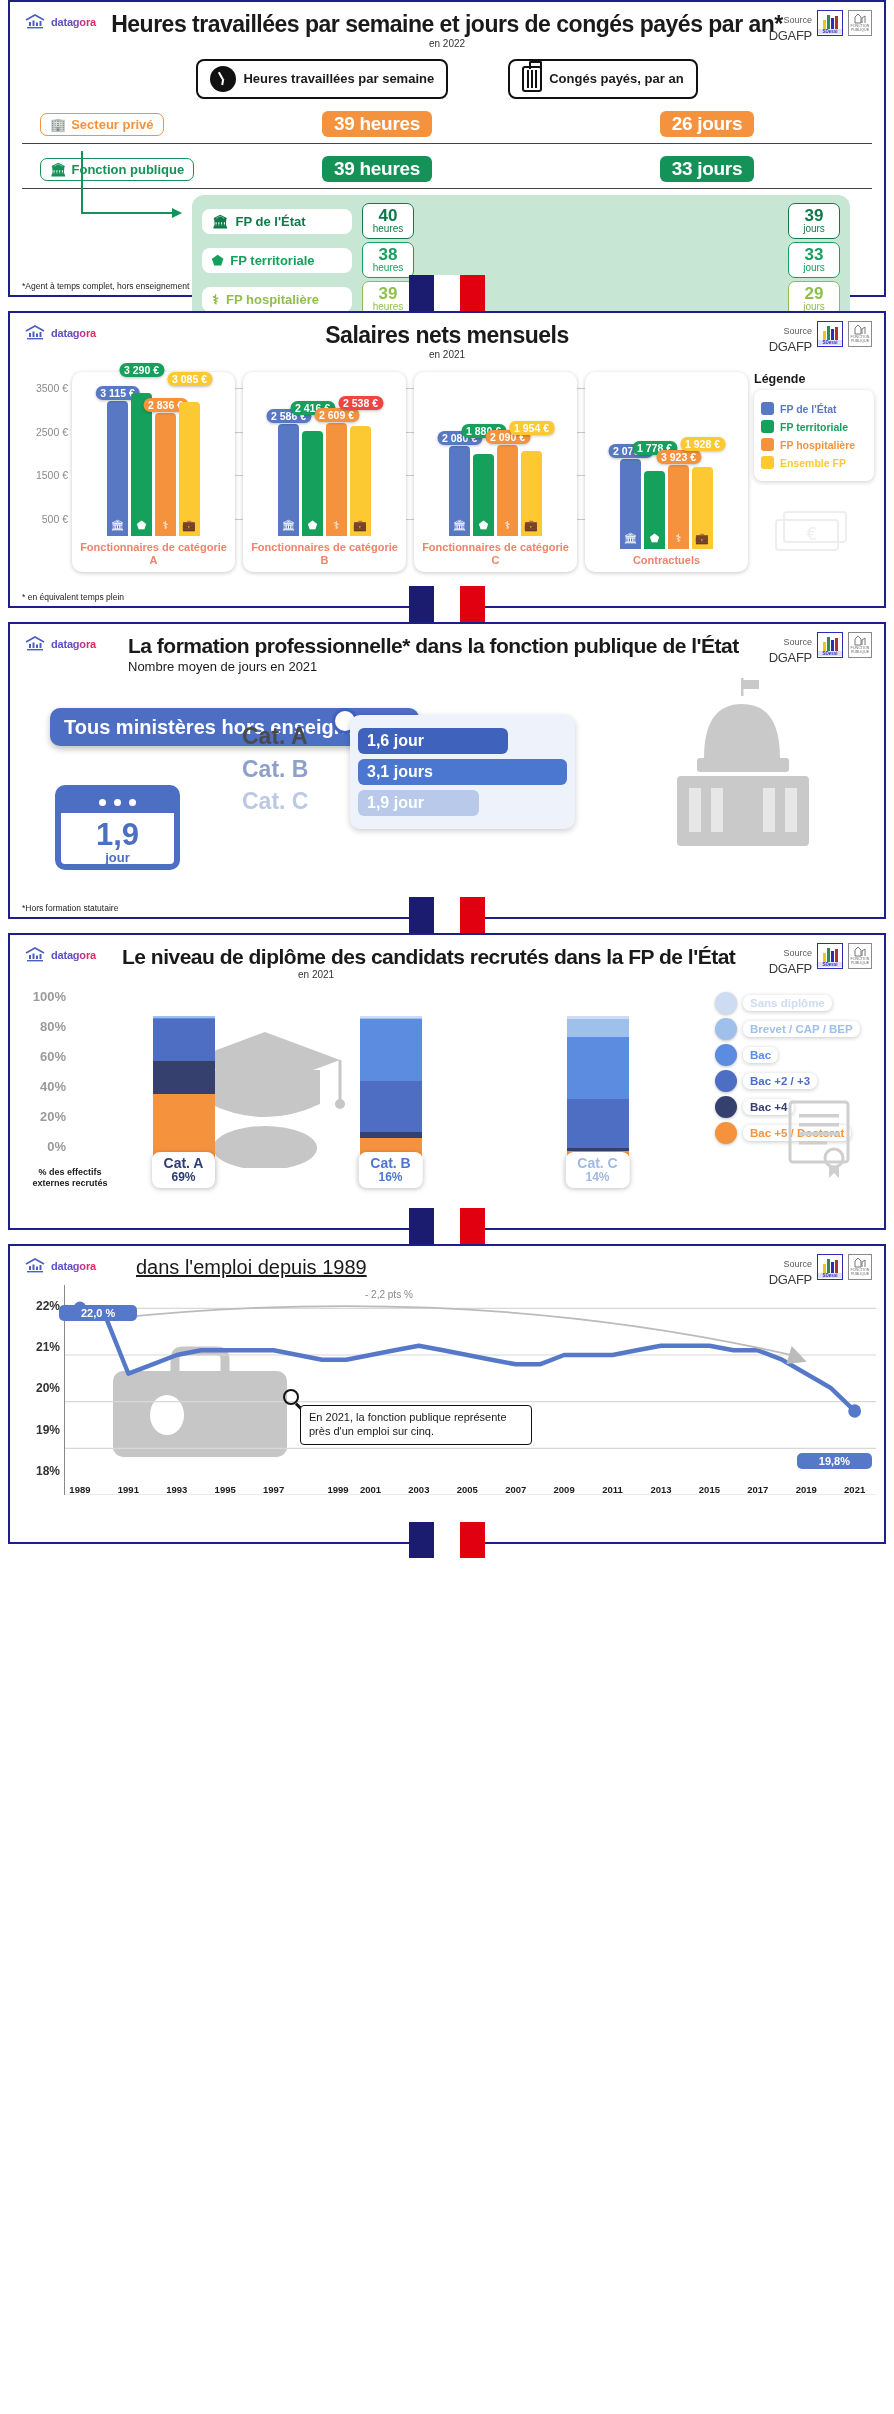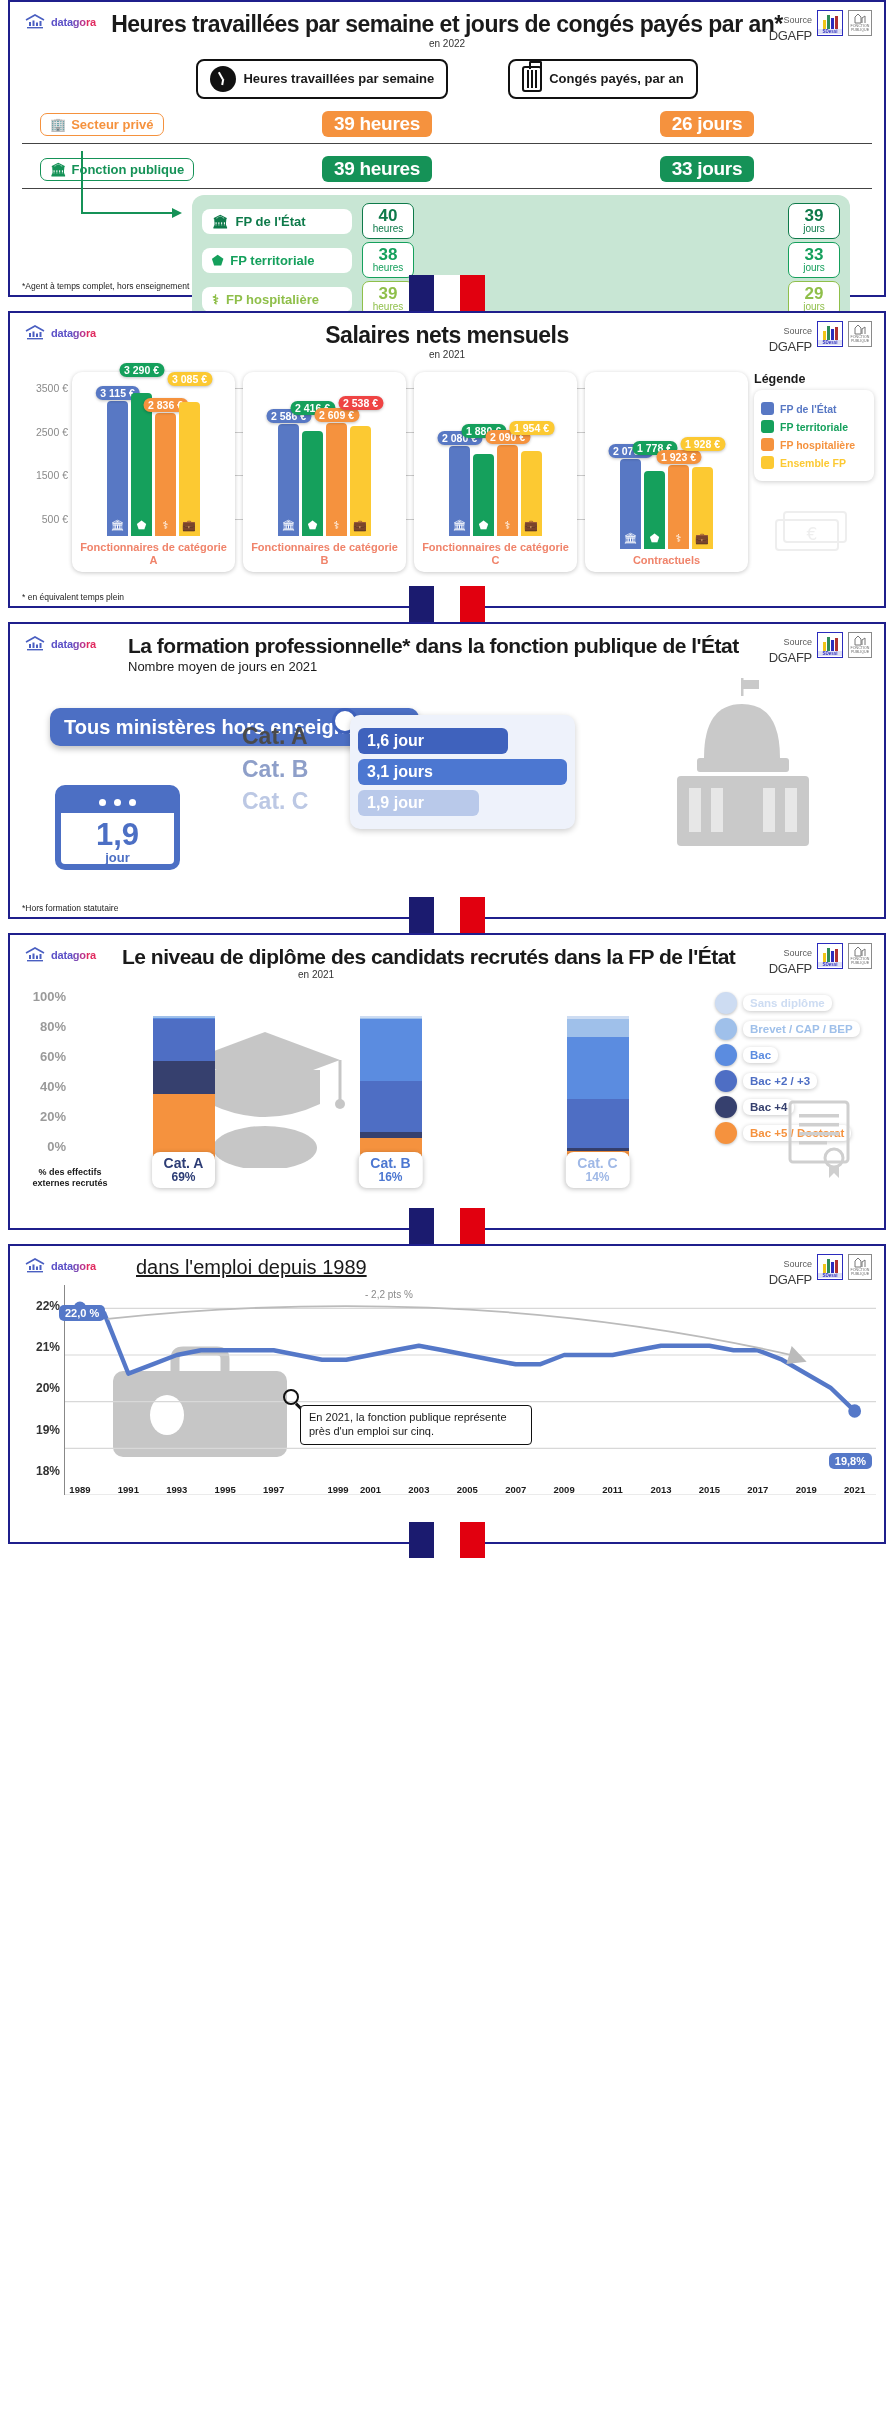--- a/index.html
+++ b/index.html
@@ -145,21 +145,21 @@
   .p5-body { position:relative; height:210px; margin:4px 8px 0 6px; display:flex;}
   .y-axis5 { width:48px; position:relative;}
   .y-axis5 span { position:absolute; right:4px; font-size:12px; font-weight:bold; color:#333; transform:translateY(-50%);}
   .plot5 { flex:1; position:relative; border-left:1.5px solid #888; }
   .case-deco { position:absolute; left:40px; top:60px; width:190px; height:120px;}
   .x-labels { position:absolute; left:0; right:0; bottom:-2px; height:22px;}
   .x-labels span { position:absolute; font-size:9.5px; font-weight:bold; transform:translateX(-50%) rotate(0deg); bottom:2px;}
   .note-bubble { position:absolute; left:235px; top:120px; background:#fff; border:1.5px solid #111; border-radius:4px; padding:5px 8px; font-size:11px; line-height:1.25; width:232px;}
   .note-lens { position:absolute; left:218px; top:104px; width:16px;height:16px;border:2.5px solid #111;border-radius:50%;}
   .note-lens:after{content:"";position:absolute;right:-6px;bottom:-4px;width:8px;height:2.5px;background:#111;transform:rotate(45deg);}
-  .pt-label { position:absolute; background:#5578c8; color:#fff; font-size:11px; font-weight:bold; border-radius:5px; padding:2px 6px;}
+  .pt-label { position:absolute; background:#5578c8; color:#fff; font-size:11px; font-weight:bold; border-radius:5px; padding:2px 22px;}
   .arc-label { position:absolute; font-size:10px; color:#8a8a8a; }
 </style>
 </head>
 <body>
 
 <div class="panel p1">
   <div class="p-head">
     <div class="logo">
       <span class="logo-mark">
         <svg width="22" height="16" viewBox="0 0 22 16">
@@ -420,21 +420,21 @@
           <div class="bars2">
             <div class="bar2" style="background: rgb(88, 120, 196); height: 89.8971px;">
               <span class="lab" style="background: rgb(88, 120, 196); top: -15px;">2 070 €</span>
               <span class="icn">🏛</span>
             </div>
             <div class="bar2" style="background: rgb(21, 160, 92); height: 77.216px;">
               <span class="lab" style="background: rgb(21, 160, 92); top: -30px;">1 778 €</span>
               <span class="icn">⬟</span>
             </div>
             <div class="bar2" style="background: rgb(245, 146, 62); height: 83.5131px;">
-              <span class="lab" style="background: rgb(245, 146, 62); top: -15px;">1 923 €</span>
+              <span class="lab" style="background: rgb(245, 146, 62); top: -15px;">3 923 €</span>
               <span class="icn">⚕</span>
             </div>
             <div class="bar2" style="background: rgb(252, 201, 50); height: 82px;">
               <span class="lab" style="background: rgb(252, 201, 50); color: rgb(255, 255, 255); top: -30px;">1 928 €</span>
               <span class="icn">💼</span>
             </div>
           </div>
           <div class="gname">Contractuels</div>
         </div>
       </div>

